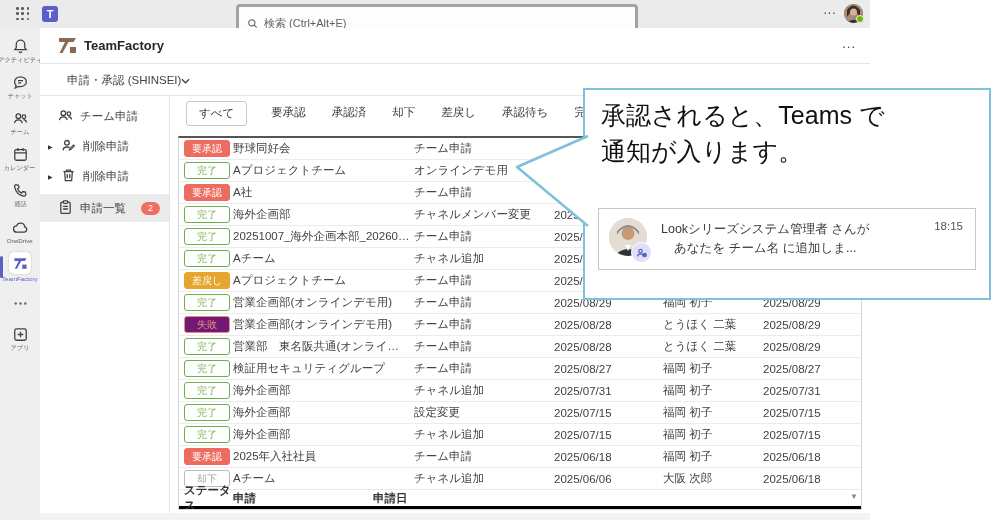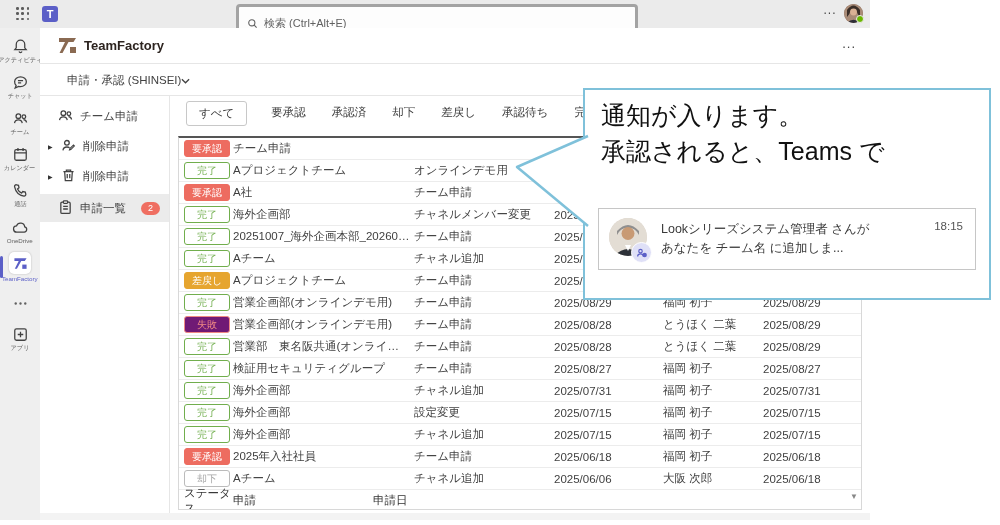--- a/index.html
+++ b/index.html
@@ -45,37 +45,37 @@
   .side-badge { margin-left:auto; margin-right:9px; background:#ef6e61; color:#fff; font-size:9px; min-width:19px; height:13px; border-radius:7px; text-align:center; line-height:13px; }
 
   
   .content { position:absolute; left:170px; top:96px; width:700px; height:424px; background:#fff; }
   .tabs { position:absolute; left:16px; top:5px; display:flex; gap:22px; font-size:11.5px; color:#3b3b3b; }
   .tab { padding:4px 2px; white-space:nowrap; }
   .tab.active { border:1px solid #c8c8c8; border-radius:3px; background:#fff; padding:4px 12px; }
 
   .table { position:absolute; left:8px; top:40px; width:684px; height:374px; border:1px solid #d8d8d8; border-top:2px solid #555; overflow:hidden; background:#fff; }
   .trow { display:flex; align-items:center; height:22px; border-bottom:1px solid #ececec; font-size:11.5px; color:#3f3f3f; }
-  .trow.head { font-weight:normal; color:#333; border-bottom:1px solid #000000; }
+  .trow.head { font-weight:bold; color:#333; border-bottom:6px solid #000000; }
   .c1 { width:54px; padding-left:5px; flex:none; }
   .c2 { width:181px; flex:none; white-space:nowrap; overflow:hidden; text-overflow:ellipsis; padding-right:4px; }
   .c3 { width:140px; flex:none; white-space:nowrap; overflow:hidden; }
   .c4 { width:109px; flex:none; white-space:nowrap; overflow:hidden; }
   .c5 { width:100px; flex:none; white-space:nowrap; overflow:hidden; }
   .c6 { flex:1; white-space:nowrap; overflow:hidden; }
   .badge { display:inline-block; width:46px; text-align:center; font-size:10px; line-height:15px; border-radius:3px; border:1.5px solid transparent; }
   .scrollhint { position:absolute; right:3px; bottom:8px; font-size:8px; color:#888; }
 
   .bottomstrip { position:absolute; left:40px; top:513px; width:830px; height:7px; background:#f3f3f3; }
 
   
   .callout { position:absolute; left:583px; top:88px; width:408px; height:212px; background:#fff; border:2.5px solid #7fc1da; z-index:10; }
   .callout-pointer { position:absolute; left:514px; top:134px; z-index:11; }
   .callout-text { position:absolute; left:16px; top:7px; font-size:25px; line-height:36px; color:#111; }
-  .notif { position:absolute; left:13px; top:118px; width:378px; height:62px; border:1px solid #c6c6c6; background:#fff; }
+  .notif { position:absolute; left:13px; top:118px; width:378px; height:62px; border:1px solid #c6c6c6; background:#fff;text-align:center; }
   .notif-avatar { position:absolute; left:10px; top:9px; width:38px; height:38px; }
   .notif-avatar .photo { width:38px; height:38px; border-radius:50%; overflow:hidden; background:#ddd5cb; position:relative; }
   .notif-badge { position:absolute; left:22px; top:24px; width:21px; height:21px; border-radius:50%; background:#dfe0f7; border:1.5px solid #fff; display:flex; align-items:center; justify-content:center; }
   .notif-text { position:absolute; left:62px; top:11px; font-size:12.5px; line-height:19px; color:#3a3a3a; }
   .notif-time { position:absolute; right:12px; top:11px; font-size:11.5px; color:#555; }
 </style>
 </head>
 <body>
 
 <div class="screen">
@@ -263,20 +263,21 @@
           <div class="tab">承認済</div>
           <div class="tab">却下</div>
           <div class="tab">差戻し</div>
           <div class="tab">承認待ち</div>
           <div class="tab">完了</div>
         </div>
       <div class="table" id="table">
         <div class="scrollhint">▼</div>
       <div class="trow">
             <span class="c1"><span class="badge" style="background:#ed6c60;color:#ffffff;border-color:#ed6c60">要承認</span></span>
+            <span class="c2">野球同好会</span>
             <span class="c3">チーム申請</span>
             <span class="c4"></span>
             <span class="c5"></span>
             <span class="c6"></span>
           </div>
           <div class="trow">
             <span class="c1"><span class="badge" style="background:#ffffff;color:#71ae4d;border-color:#71ae4d">完了</span></span>
             <span class="c2">Aプロジェクトチーム</span>
             <span class="c3">オンラインデモ用</span>
             <span class="c4">2025/</span>
@@ -403,22 +404,22 @@
             <span class="c6"></span>
           </div>
         </div>
     </div>
 
     <div class="bottomstrip"></div>
   </div>
 
   <div class="callout">
     <div class="callout-text">
+      <div>承認されると、Teams で</div>
       <div>通知が入ります。</div>
-      <div>承認されると、Teams で</div>
     </div>
     <div class="notif">
       <div class="notif-avatar">
         <div class="photo">
           <svg width="38" height="38" viewBox="0 0 38 38">
               <circle cx="19" cy="19" r="19" fill="#e3ddd4"></circle>
               <path d="M8 13 Q19 1 30 13 L30 17 Q26 9 19 10 Q12 9 8 17 Z" fill="#8f8f8f"></path>
               <circle cx="19" cy="15.5" r="6.5" fill="#c89a74"></circle>
               <path d="M5 38 Q19 24 33 38 Z" fill="#2d3138"></path>
               <path d="M16 27 L19 33 L22 27 Z" fill="#fff"></path>

